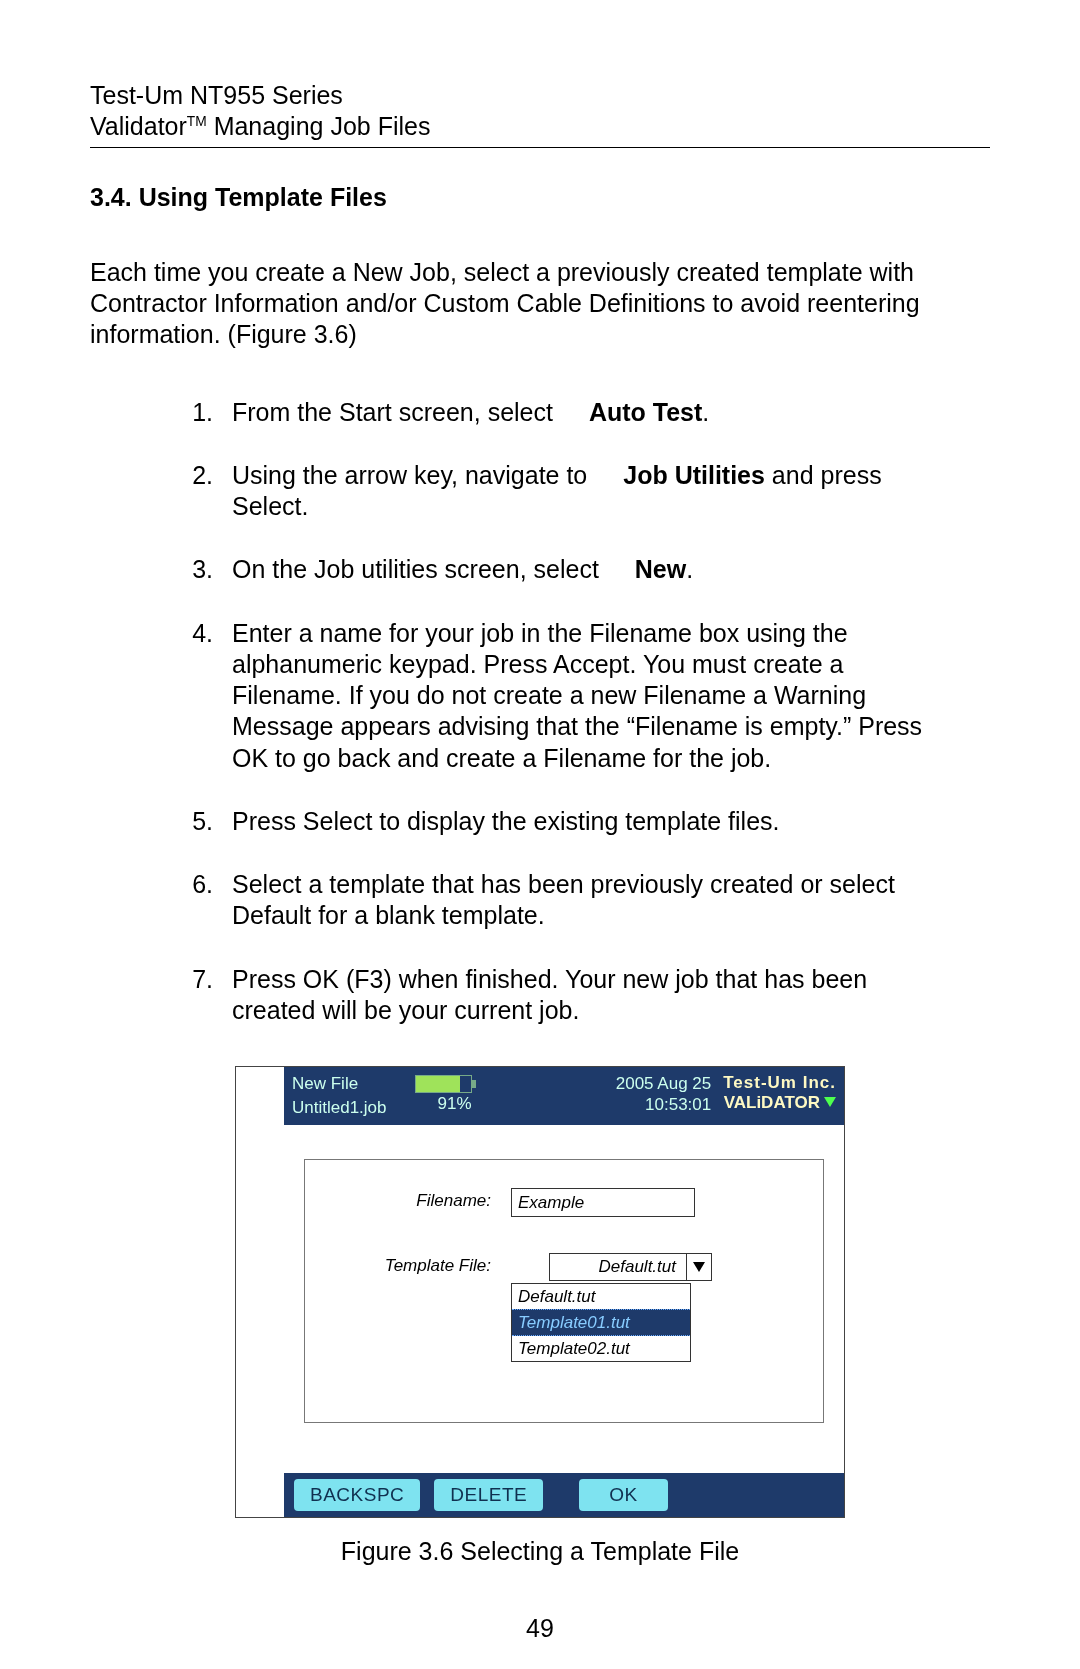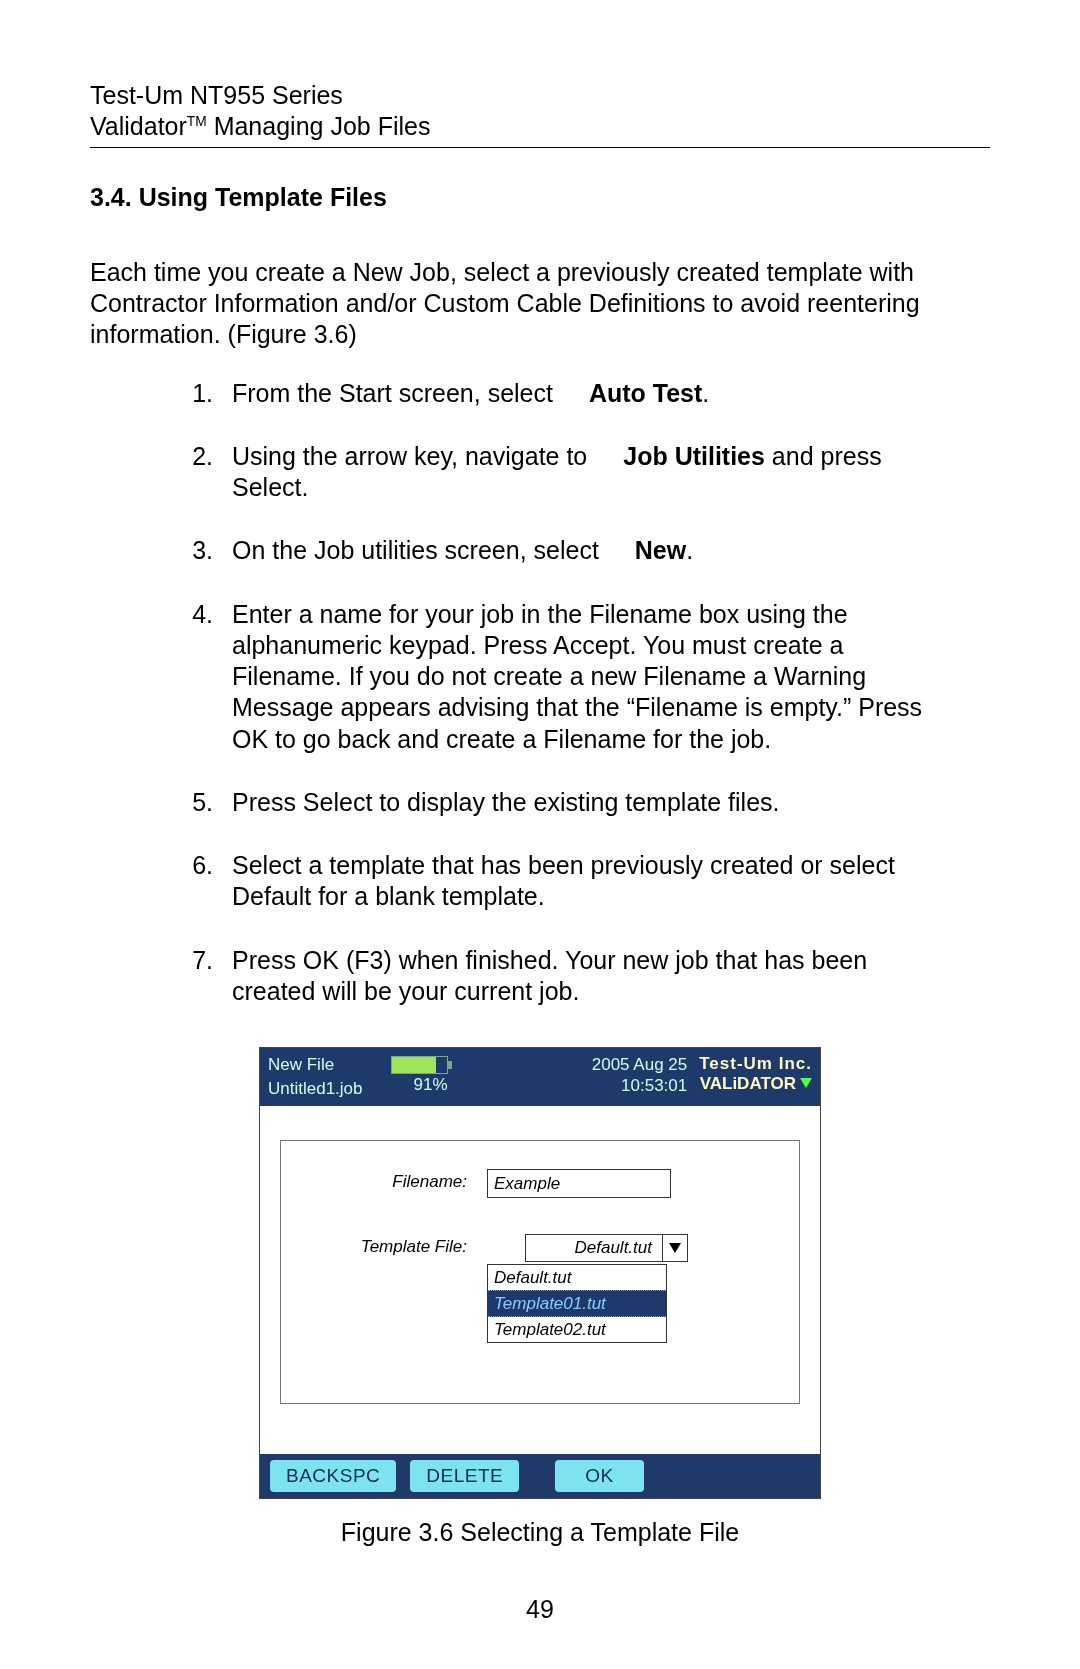--- a/index.html
+++ b/index.html
@@ -17,39 +17,40 @@
     display: flex;
     justify-content: space-between;
     border-bottom: 1.5px solid #000;
     padding-bottom: 4px;
     margin-bottom: 34px;
     flex-direction: column;
   }
   .header-right { white-space: nowrap; }
   .sup { font-size: 0.55em; vertical-align: super; }
   .section-title { font-weight: bold; margin-bottom: 44px; }
-  .intro { margin-bottom: 27px; }
+  .intro { margin-bottom: 46px; }
   ol.steps {
     list-style: decimal;
     padding-left: 130px;
     margin: 0 40px 40px 0;
   }
   ol.steps li { margin-bottom: 32px; padding-left: 12px; }
   ol.steps li::marker { font-weight: normal; }
   b { font-weight: bold; margin-left: 29px; }
 
   
   .device {
     width: 560px;
     margin: 0 auto 14px auto;
     border: 1px solid #444;
     font-family: Arial, sans-serif;
     font-size: 17px;
     background: #fff;
     color: #000;
+    padding-left: 48px;
   }
   .dev-top {
     background: #1e3a6a;
     color: #bcd;
     display: flex;
     padding: 6px 8px 6px 8px;
     gap: 8px;
     position: relative;
   }
   .dev-top-left { display: flex; flex-direction: column; gap: 3px; }

